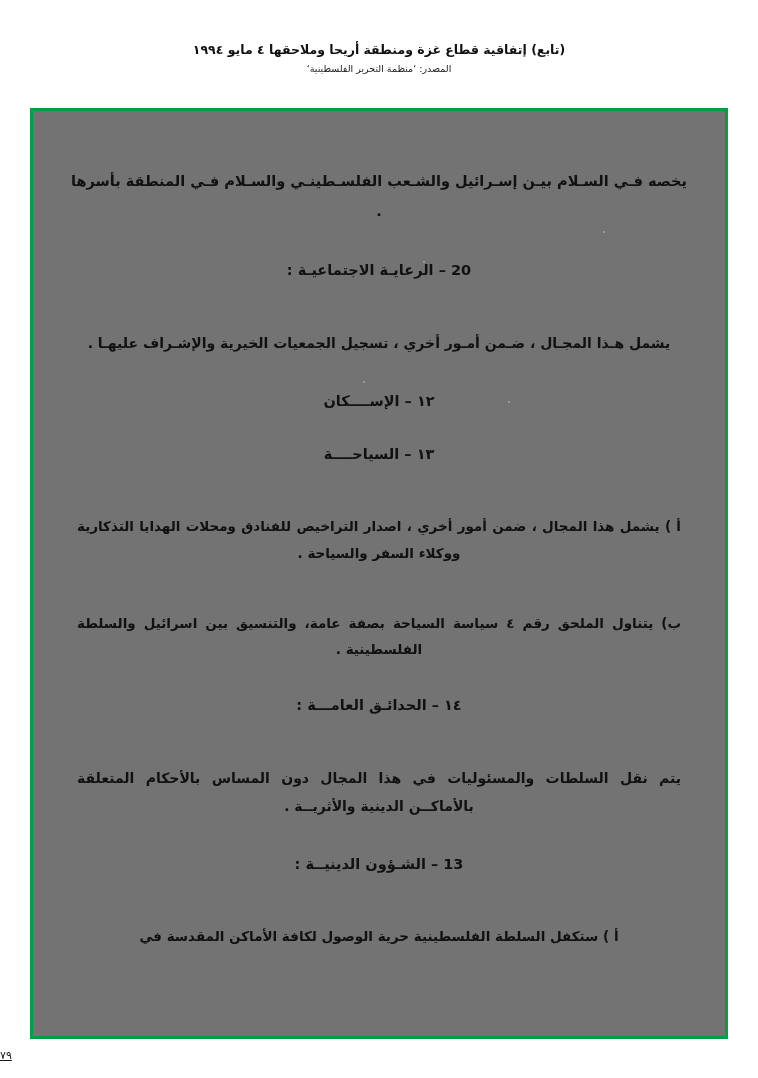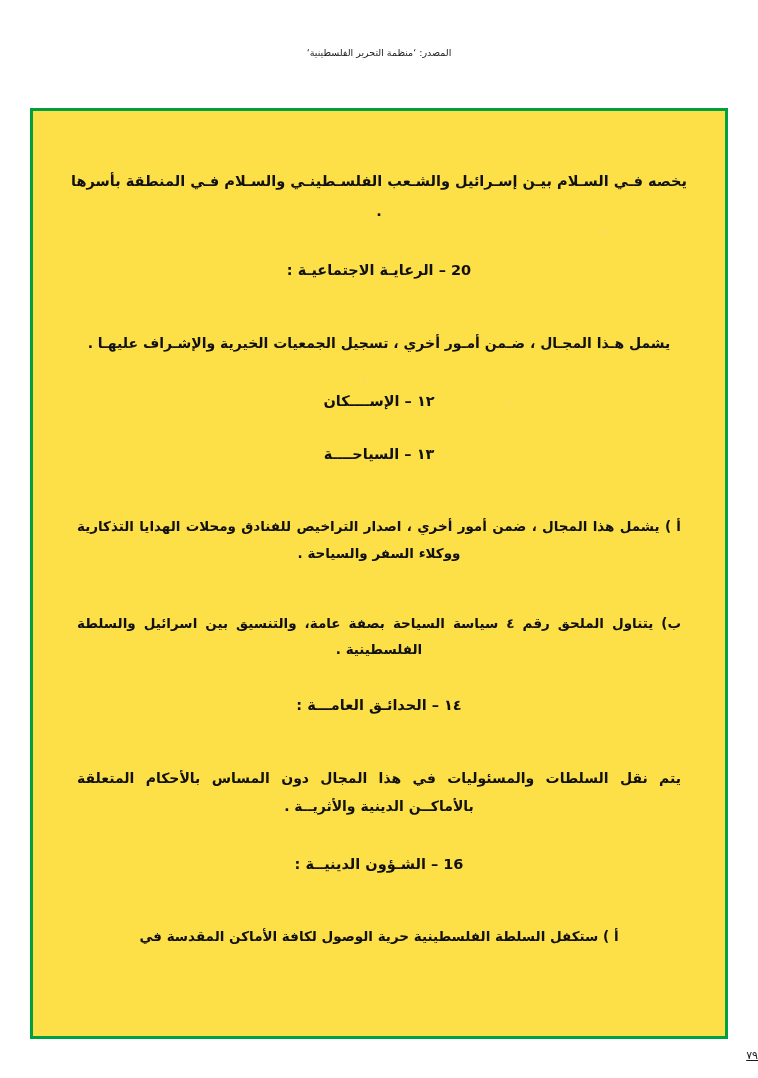--- a/index.html
+++ b/index.html
@@ -45,21 +45,21 @@
 
   
   .frame {
     position: absolute;
     top: 108px;
     left: 30px;
     width: 698px;
     height: 931px;
     border: 3px solid #00a040;
     box-sizing: border-box;
-    background: #fde047;
+    background: #737373;
   }
 
   .content {
     position: absolute;
     top: 56px;
     left: 38px;
     right: 38px;
     bottom: 20px;
   }
 
@@ -110,40 +110,41 @@
   }
 
   .b1 { padding: 0 6px; margin-top: 44px; }
 
   
   .footer {
     position: absolute;
     left: 0;
     right: 0;
     top: 1049px;
-    text-align: right;
+    text-align: left;
     font-size: 11px;
     color: #1a1a1a;
     text-decoration: underline;
   }
 
   
   .speck {
     position: absolute;
     background: #cfcfcf;
     border-radius: 50%;
     opacity: .55;
   }
 </style>
 </head>
 <body>
 
 <div class="page">
 
   <div class="header">
+    <div class="header-title">(تابع) إتفاقية قطاع غزة ومنطقة أريحا وملاحقها ٤ مايو ١٩٩٤</div>
     <div class="header-source">المصدر: ‘منظمة التحرير الفلسطينية‘</div>
   </div>
 
   <div class="frame">
     <div class="content">
 
       <p class="para">يخصه فـي السـلام بيـن إسـرائيل والشـعب الفلسـطينـي والسـلام فـي المنطقة بأسرها .</p>
 
       <div class="gap-md"></div>
 
@@ -172,21 +173,21 @@
       <div class="gap-md"></div>
 
       <div class="heading-row">
         <span class="heading">١٤ – الحدائـق العامـــة :</span>
       </div>
       <p class="para body b1">يتم نقل السلطات والمسئوليات في هذا المجال دون المساس بالأحكام المتعلقة بالأماكــن الدينية والأثريــة .</p>
 
       <div class="gap-md"></div>
 
       <div class="heading-row">
-        <span class="heading">16 – الشـؤون الدينيــة :</span>
+        <span class="heading">13 – الشـؤون الدينيــة :</span>
       </div>
       <p class="list-item b1">أ ) ستكفل السلطة الفلسطينية حرية الوصول لكافة الأماكن المقدسة في</p>
 
     </div>
 
     <span class="speck" style="top:120px; right:120px; width:2px; height:2px;"></span>
     <span class="speck" style="top:150px; right:300px; width:2px; height:2px;"></span>
     <span class="speck" style="top:270px; right:360px; width:2px; height:2px;"></span>
     <span class="speck" style="top:290px; right:215px; width:2px; height:2px;"></span>
   </div>

